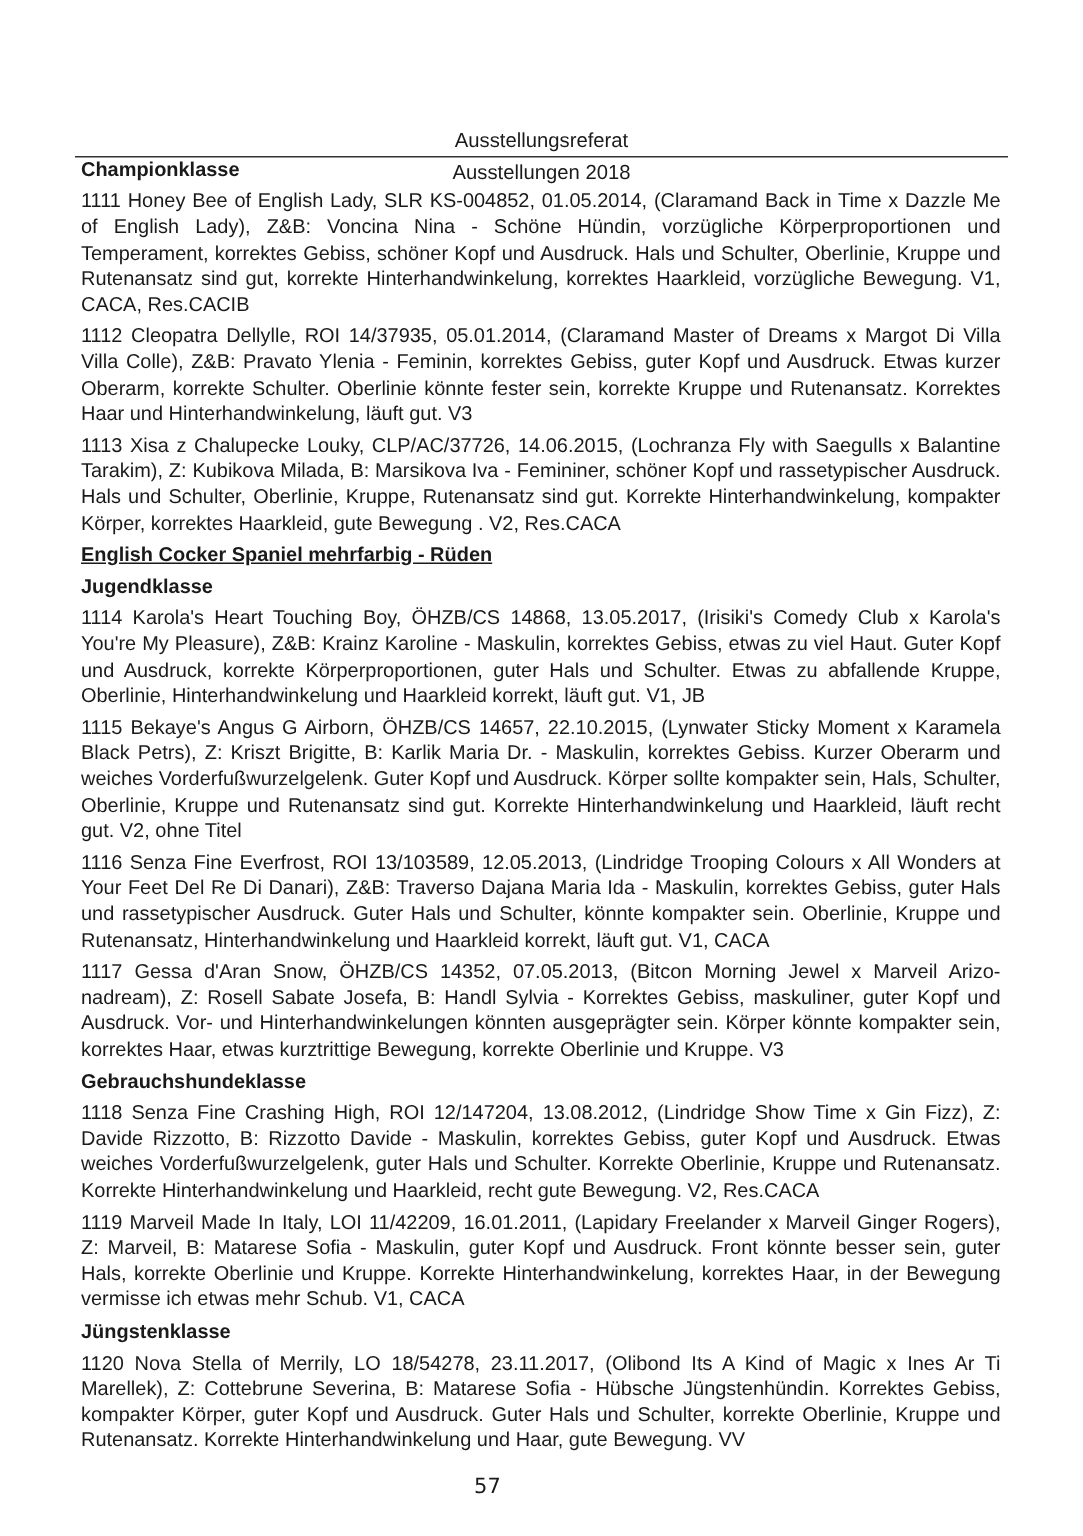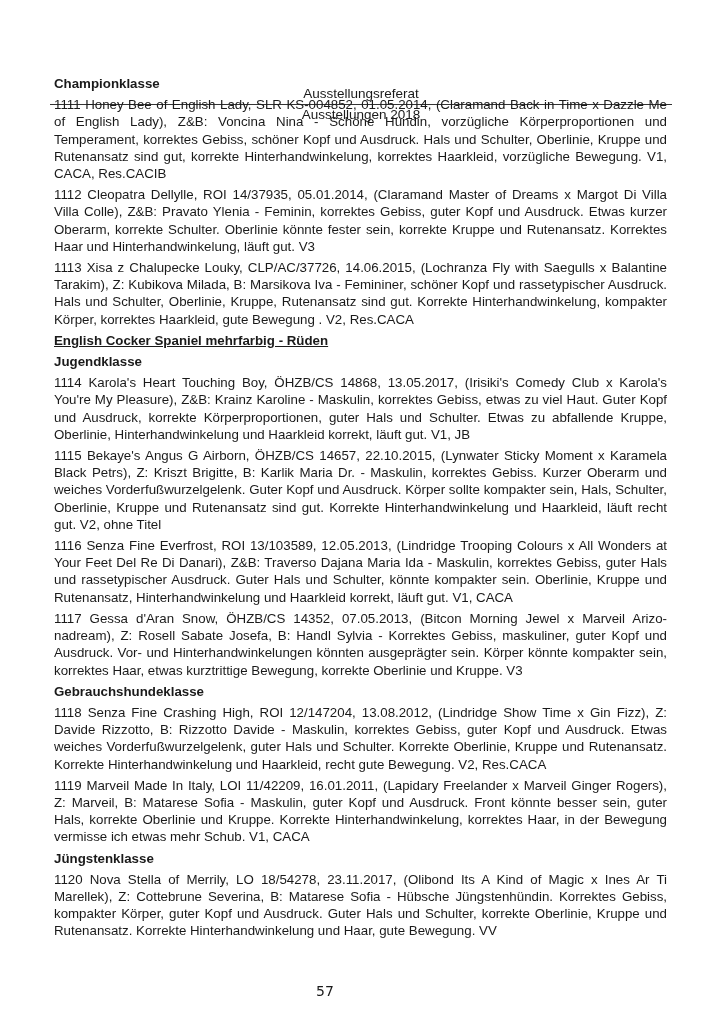--- a/index.html
+++ b/index.html
@@ -1,21 +1,21 @@
 <!DOCTYPE html>
 <html><head>
   <meta charset="utf-8">
   <style>
     html, body { margin: 0; padding: 0; background: #ffffff; }
     body { width: 722px; height: 1024px; position: relative; overflow: hidden; font-family: "Liberation Sans", sans-serif; color: #1a1a1a; }
     .header { position: absolute; top: 42px; left: 50px; width: 622px; text-align: center; font-size: 13.5px; margin-top: 44px; }
     .header .title { line-height: 16px; }
     .header .rule { border-top: 1.5px solid #333; margin: 2px 0 2px 0; }
     .header .subtitle { line-height: 16px; }
-    .content { position: absolute; top: 75px; left: 54px; width: 613px; font-size: 13.3px; line-height: 17.2px; }
+    .content { position: absolute; top: 104px; left: 54px; width: 613px; font-size: 13.3px; line-height: 17.2px; }
     .class-heading { font-weight: bold; margin: 0 0 4px 0; }
     .breed-heading { font-weight: bold; text-decoration: underline; margin: 0 0 4px 0; }
     .entry { text-align: justify; margin: 0 0 4px 0; hyphens: manual; }
     .footer { position: absolute; top: 983px; left: 0; width: 650px; text-align: center; font-size: 14px; font-family: "DejaVu Sans", sans-serif; }
   </style>
 </head>
 <body>
 
 <div class="header">
   <div class="title">Ausstellungsreferat</div>

